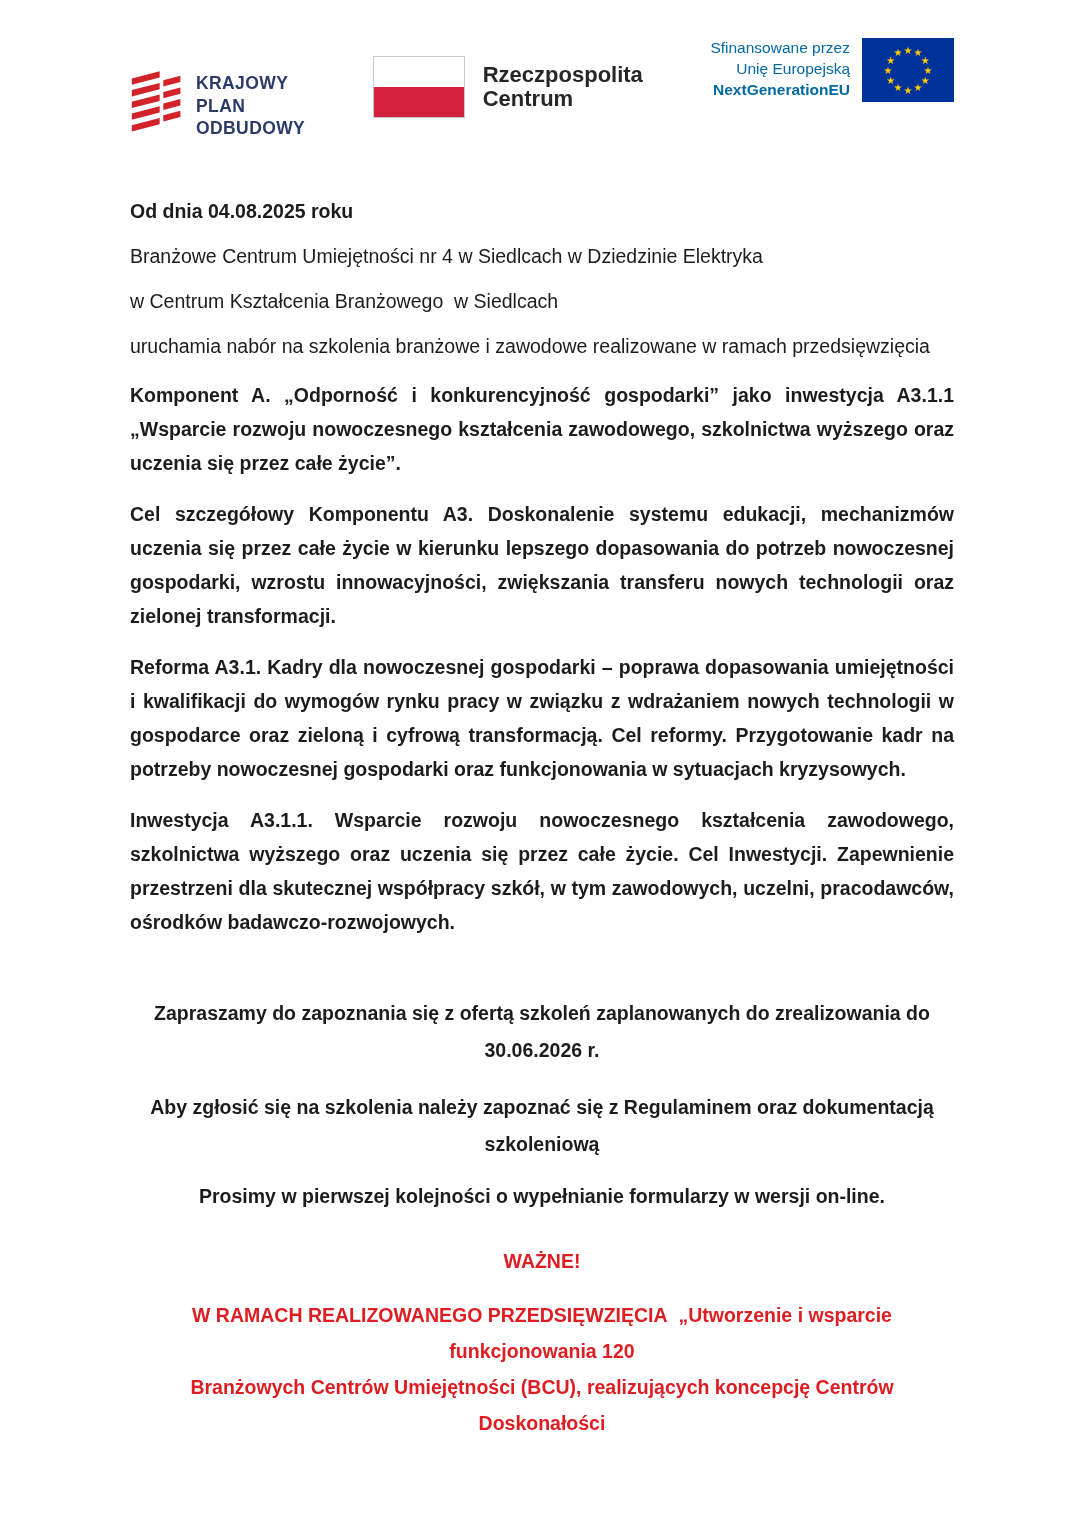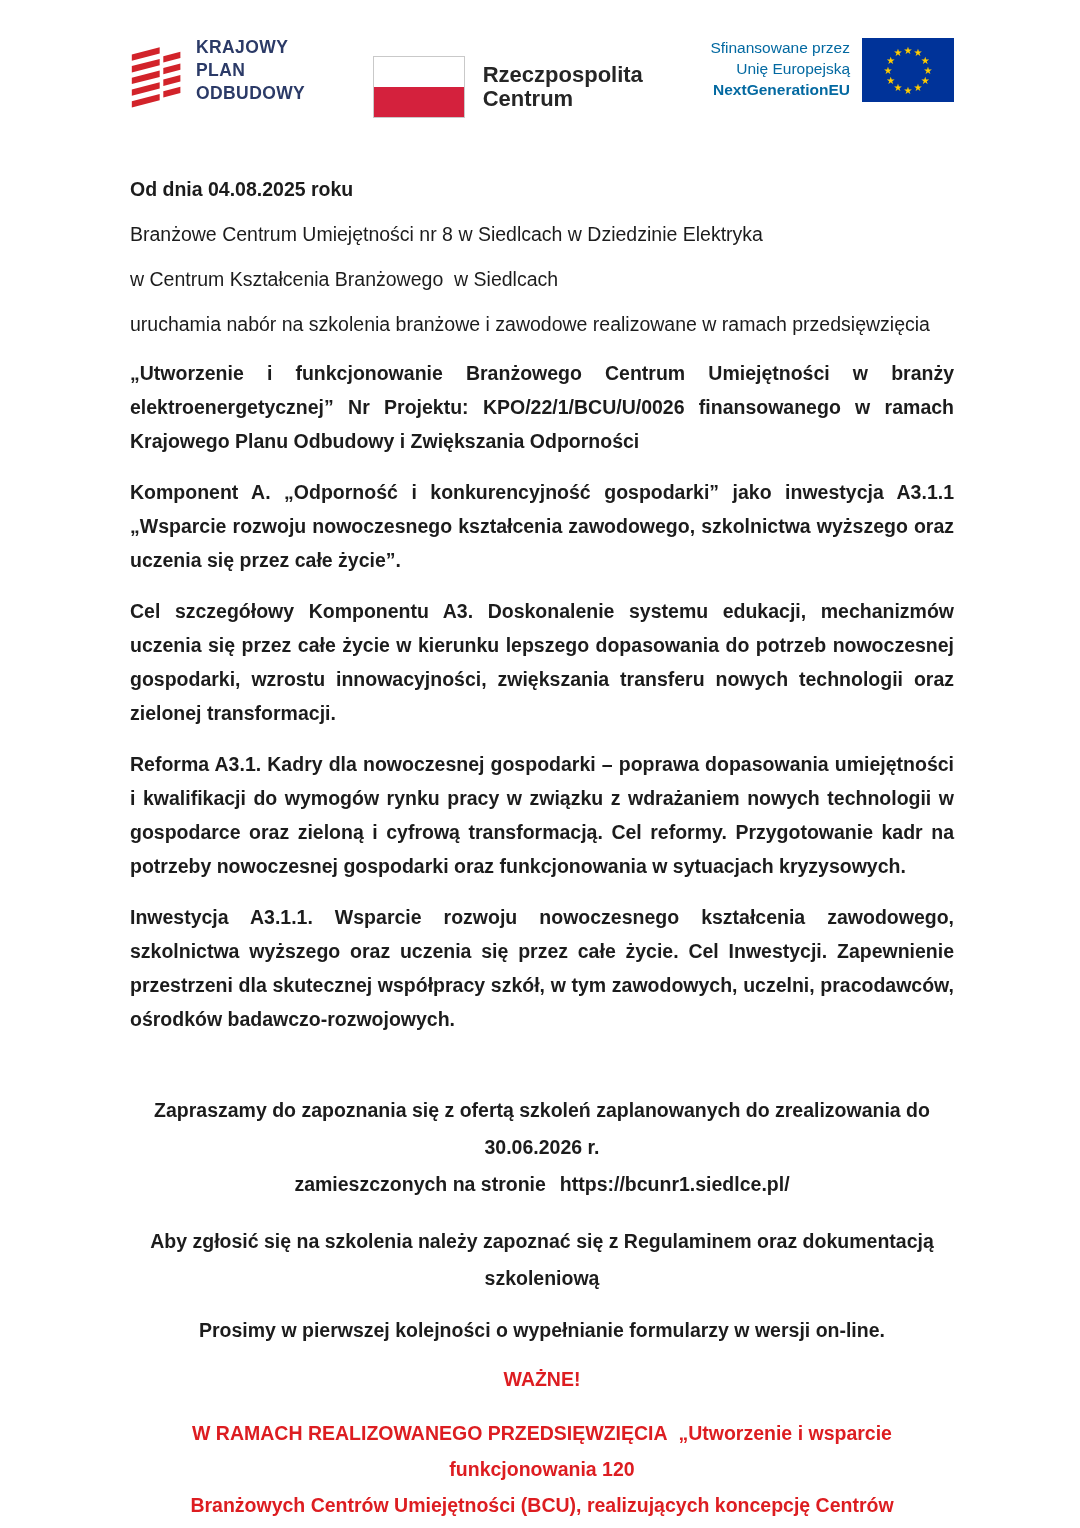--- a/index.html
+++ b/index.html
@@ -26,21 +26,21 @@
     padding:36px 126px 0 130px;
   }
   
   .logo-row{
     display:flex;
     align-items:flex-start;
     justify-content:space-between;
     margin-bottom:58px;
     min-height:82px;
   }
-  .kpo-logo{display:flex;align-items:flex-start;gap:12px;}
+  .kpo-logo{display:flex;align-items:flex-end;gap:12px;margin-top:24px;}
   .kpo-text{
     color:var(--kpo-navy);
     font-weight:bold;
     font-size:17.5px;
     line-height:1.3;
     letter-spacing:.4px;
   }
   .pl-logo{display:flex;align-items:center;gap:18px;margin-top:20px;}
   .pl-flag{
     width:92px;height:62px;
@@ -92,21 +92,21 @@
   .invite .url{margin-left:14px;}
   .note-line{
     margin-top:22px;
     text-align:center;
     font-weight:bold;
     font-size:19.5px;
   }
   
   .red{color:var(--accent-red);}
   .important-head{
-    margin-top:26px;
+    margin-top:42px;
     text-align:center;
     font-weight:bold;
     font-size:19.5px;
   }
   .red-block{
     margin-top:24px;
     text-align:center;
     font-weight:bold;
     font-size:19.5px;
     line-height:36px;
@@ -169,35 +169,31 @@
           <text x="36.0" y="52.8" text-anchor="middle" font-size="10" fill="#ffcc00">★</text>
           <text x="28.7" y="45.5" text-anchor="middle" font-size="10" fill="#ffcc00">★</text>
           <text x="26.0" y="35.5" text-anchor="middle" font-size="10" fill="#ffcc00">★</text>
           <text x="28.7" y="25.5" text-anchor="middle" font-size="10" fill="#ffcc00">★</text>
           <text x="36.0" y="18.2" text-anchor="middle" font-size="10" fill="#ffcc00">★</text>
         </svg>
     </div>
   </div>
 
   <div class="intro-line bold">Od dnia 04.08.2025 roku</div>
-  <div class="intro-line">Branżowe Centrum Umiejętności nr 8 w Siedlcach w Dziedzinie Elektryka</div>
+  <div class="intro-line">Branżowe Centrum Umiejętności nr 4 w Siedlcach w Dziedzinie Elektryka</div>
   <div class="intro-line">w Centrum Kształcenia Branżowego&nbsp; w Siedlcach</div>
   <div class="intro-line">uruchamia nabór na szkolenia branżowe i zawodowe realizowane w ramach przedsięwzięcia</div>
 
-  <p class="para bold">„Utworzenie i funkcjonowanie Branżowego Centrum Umiejętności w branży elektroenergetycznej” Nr Projektu: KPO/22/1/BCU/U/0026 finansowanego  w ramach Krajowego Planu Odbudowy i Zwiększania Odporności</p>
   <p class="para">Komponent A. „Odporność i konkurencyjność gospodarki” jako inwestycja A3.1.1 „Wsparcie rozwoju nowoczesnego kształcenia zawodowego, szkolnictwa wyższego oraz uczenia się przez całe życie”.</p>
   <p class="para">Cel szczegółowy Komponentu A3. Doskonalenie systemu edukacji, mechanizmów uczenia się przez całe życie w kierunku lepszego dopasowania do potrzeb nowoczesnej gospodarki, wzrostu innowacyjności, zwiększania transferu nowych technologii oraz zielonej transformacji.</p>
   <p class="para">Reforma A3.1. Kadry dla nowoczesnej gospodarki – poprawa dopasowania umiejętności  i kwalifikacji do wymogów rynku pracy w związku z wdrażaniem nowych technologii  w gospodarce oraz zieloną i cyfrową transformacją. Cel reformy. Przygotowanie kadr na potrzeby nowoczesnej gospodarki oraz funkcjonowania w sytuacjach kryzysowych.</p>
   <p class="para">Inwestycja A3.1.1. Wsparcie rozwoju nowoczesnego kształcenia zawodowego, szkolnictwa wyższego oraz uczenia się przez całe życie. Cel Inwestycji. Zapewnienie przestrzeni dla skutecznej współpracy szkół, w tym zawodowych, uczelni, pracodawców, ośrodków badawczo-rozwojowych.</p>
 
   <div class="invite">
     <div>Zapraszamy do zapoznania się z ofertą szkoleń zaplanowanych do zrealizowania do 30.06.2026 r.</div>
-    <div>
-      <span>zamieszczonych na stronie</span><span class="url">https://bcunr1.siedlce.pl/</span>
-    </div>
   </div>
 
   <div class="invite">
     <div>Aby zgłosić się na szkolenia należy zapoznać się z Regulaminem oraz dokumentacją szkoleniową</div>
   </div>
 
   <div class="note-line">Prosimy w pierwszej kolejności o wypełnianie formularzy w wersji on-line.</div>
 
   <div class="important-head red">WAŻNE!</div>
 

